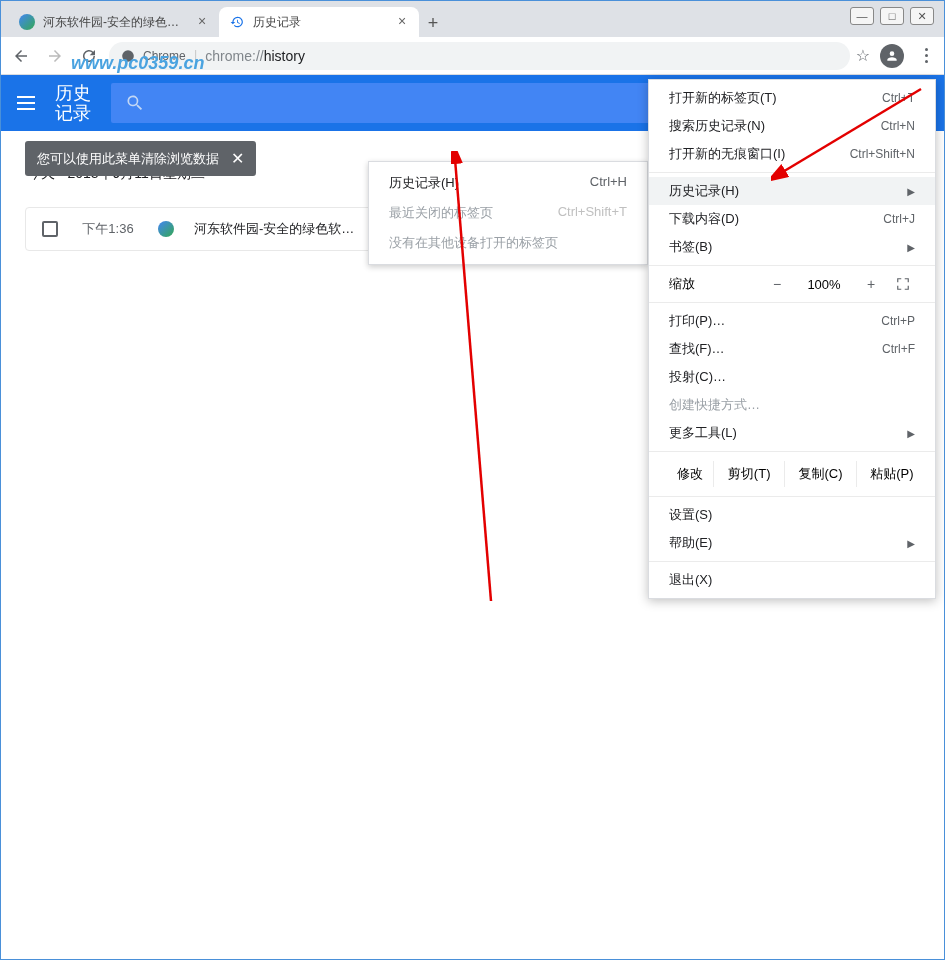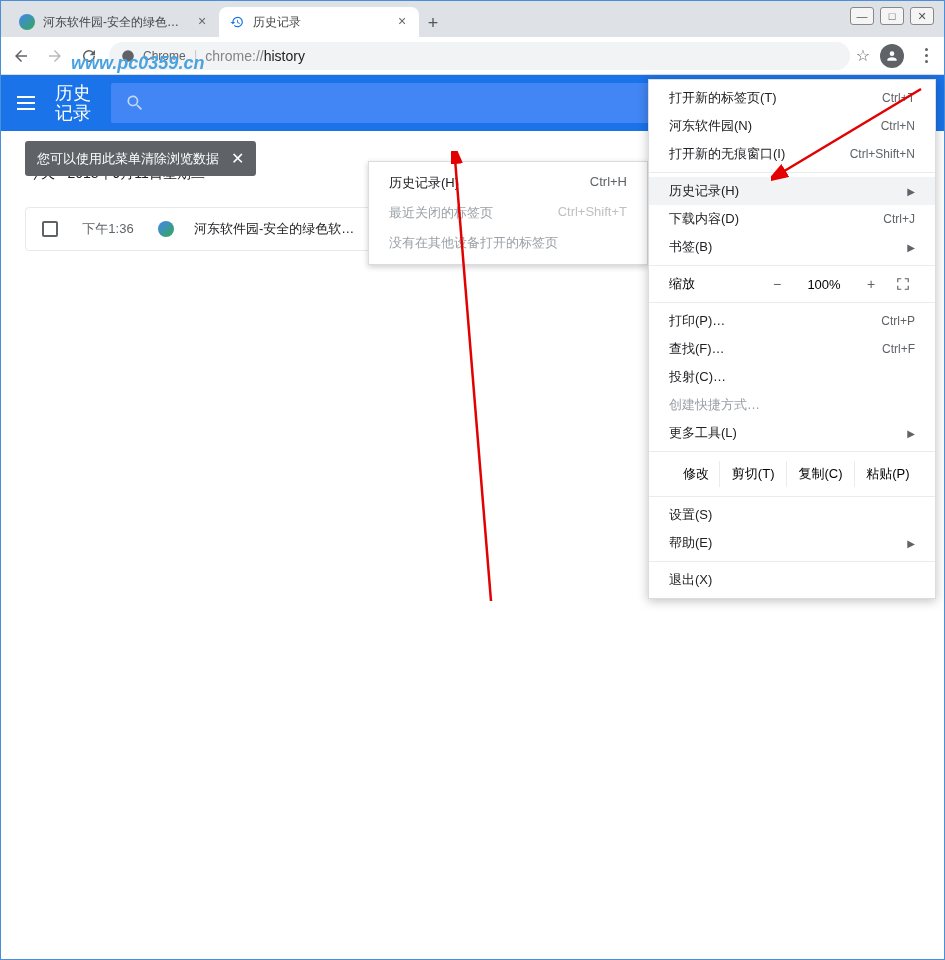--- a/index.html
+++ b/index.html
@@ -54,21 +54,21 @@
 .mainmenu .mi{display:flex;justify-content:space-between;align-items:center;padding:5px 20px;color:#202124;cursor:pointer;}
 .mainmenu .mi.hl{background:#f1f3f4;}
 .mainmenu .mi.dis{color:#9aa0a6;}
 .mainmenu .mi .sc{color:#5f6368;font-size:12px;}
 .mainmenu .mi .arrow{color:#5f6368;font-size:10px;}
 .zoomrow{display:flex;align-items:center;padding:5px 20px;gap:10px;}
 .zoomrow .lbl{flex:1;}
 .zoomrow .zb{width:28px;text-align:center;color:#5f6368;font-size:14px;}
 .zoomrow .pct{width:46px;text-align:center;}
 .zoomrow .fs{width:20px;height:14px;}
-.editrow{display:flex;align-items:center;padding:5px 14px;}
+.editrow{display:flex;align-items:center;padding:5px 8px;}
 .editrow .lbl{padding-left:20px;flex:0 0 56px;}
 .editrow .eb{flex:1;text-align:center;border-left:1px solid #ebebeb;padding:4px 0;}
 .watermark{position:absolute;left:6px;top:10px;font-size:28px;font-weight:bold;font-style:italic;pointer-events:none;z-index:50;}
 .watermark .a{color:#2b7de1;}
 .wmurl{position:absolute;left:70px;top:52px;font-size:18px;font-weight:bold;font-style:italic;color:#4aa3e0;z-index:50;pointer-events:none;}
 .arrow1{position:absolute;left:450px;top:150px;z-index:20;pointer-events:none;}
 .arrow2{position:absolute;left:770px;top:80px;z-index:20;pointer-events:none;}
 </style>
 </head>
 <body>
@@ -180,21 +180,21 @@
     </div>
   </div>
 
   <div class="mainmenu">
     <div class="sec">
       <div class="mi">
           <span>打开新的标签页(T)</span>
           <span class="sc">Ctrl+T</span>
         </div>
       <div class="mi">
-          <span>河东软件园(N)</span>
+          <span>搜索历史记录(N)</span>
           <span class="sc">Ctrl+N</span>
         </div>
       <div class="mi">
           <span>打开新的无痕窗口(I)</span>
           <span class="sc">Ctrl+Shift+N</span>
         </div>
     </div>
     <div class="sec">
       <div class="mi hl">
           <span>历史记录(H)</span>

